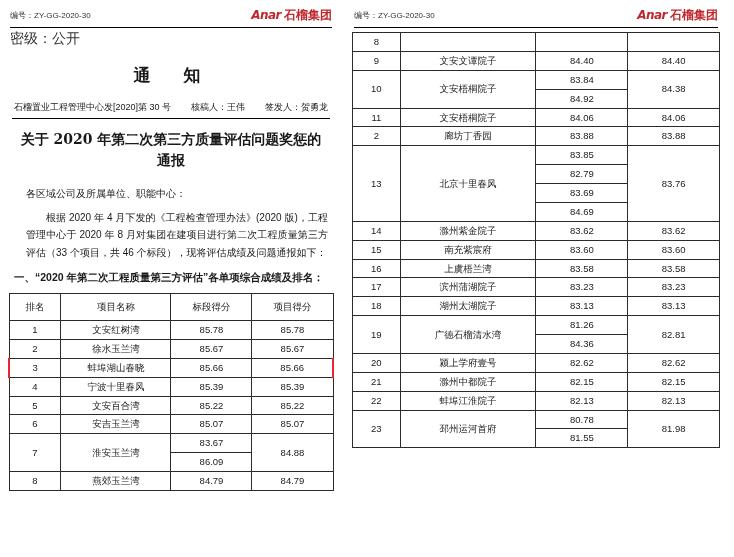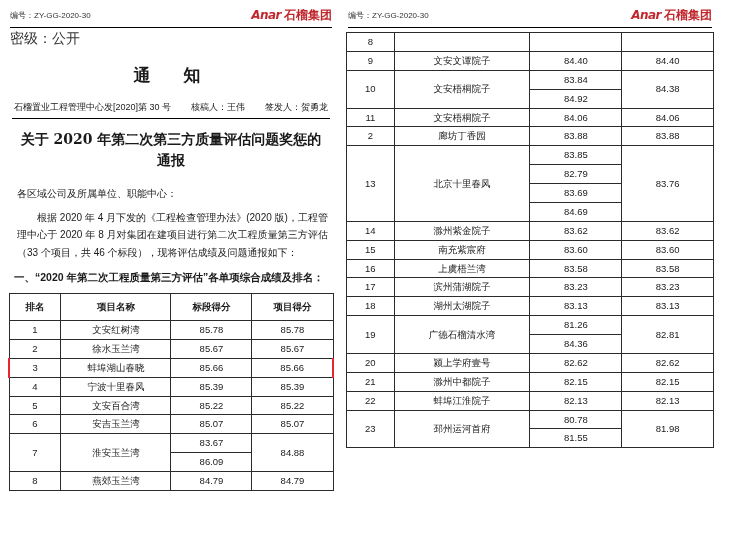--- a/index.html
+++ b/index.html
@@ -12,20 +12,21 @@
     height: 557px;
     font-family: "Liberation Sans", sans-serif;
     color: #1a1a1a;
     overflow: hidden;
   }
   .page-wrap {
     position: relative;
     width: 734px;
     height: 557px;
     display: flex;
+    gap: 6px;
   }
   .page {
     position: relative;
     background: #fff;
     box-sizing: border-box;
   }
   .page-left {
     width: 342px;
     height: 557px;
     padding: 4px 8px 0 8px;
@@ -107,21 +108,21 @@
     text-align: center;
     font-family: "DejaVu Serif", serif;
     font-size: 14px;
     font-weight: bold;
     line-height: 1.5;
     margin: 0 10px 14px 10px;
   }
   .para {
     font-size: 10px;
     line-height: 1.75;
-    margin: 0 6px 6px 9px;
+    margin: 0 6px 6px 18px;
     text-align: justify;
   }
   .para.indent { text-indent: 20px; }
   .section-head {
     font-size: 10.5px;
     font-weight: bold;
     margin: 10px 6px 8px 6px;
   }
 
   
@@ -132,21 +133,21 @@
   }
   table.grid td, table.grid th {
     border: 1px solid #2b2b2b;
     text-align: center;
     vertical-align: middle;
     padding: 3px 2px;
     font-weight: normal;
     line-height: 1.25;
   }
   table.grid th {
-    font-weight: bold;
+    font-weight: normal;
     height: 20px;
   }
   .t-left { width: 100%; }
   .t-left td.c-rank { width: 16%; }
   .t-left td.c-name { width: 34%; }
   .t-left td.c-score { width: 25%; }
   .t-left td.c-total { width: 25%; }
 
   .t-right td.c-rank { width: 13%; }
   .t-right td.c-name { width: 37%; }

